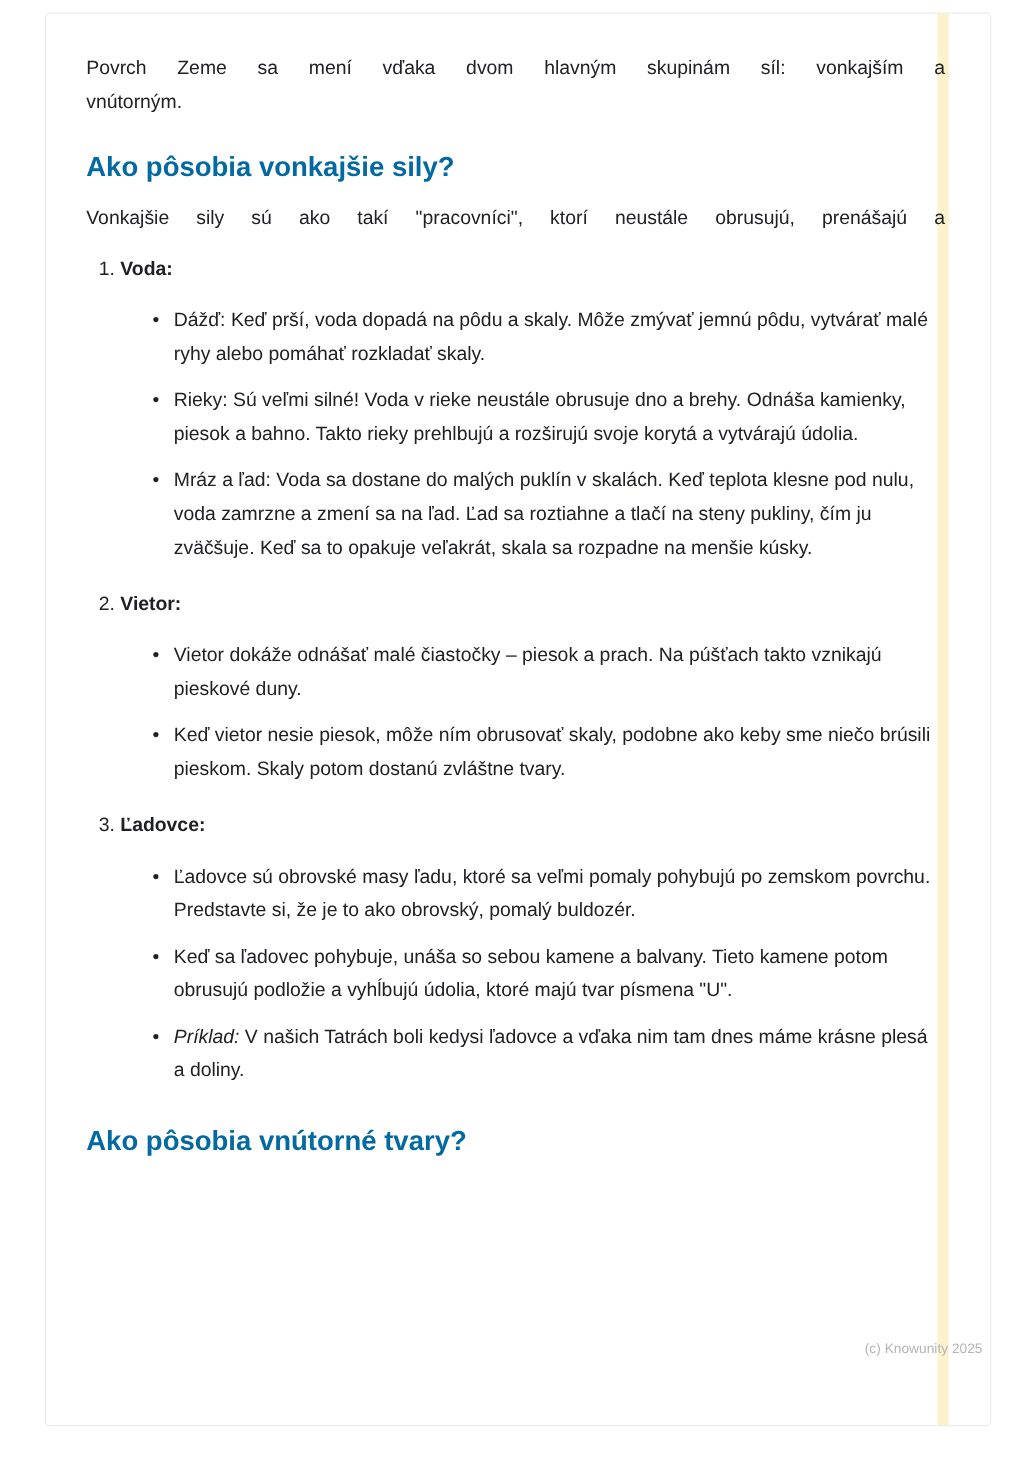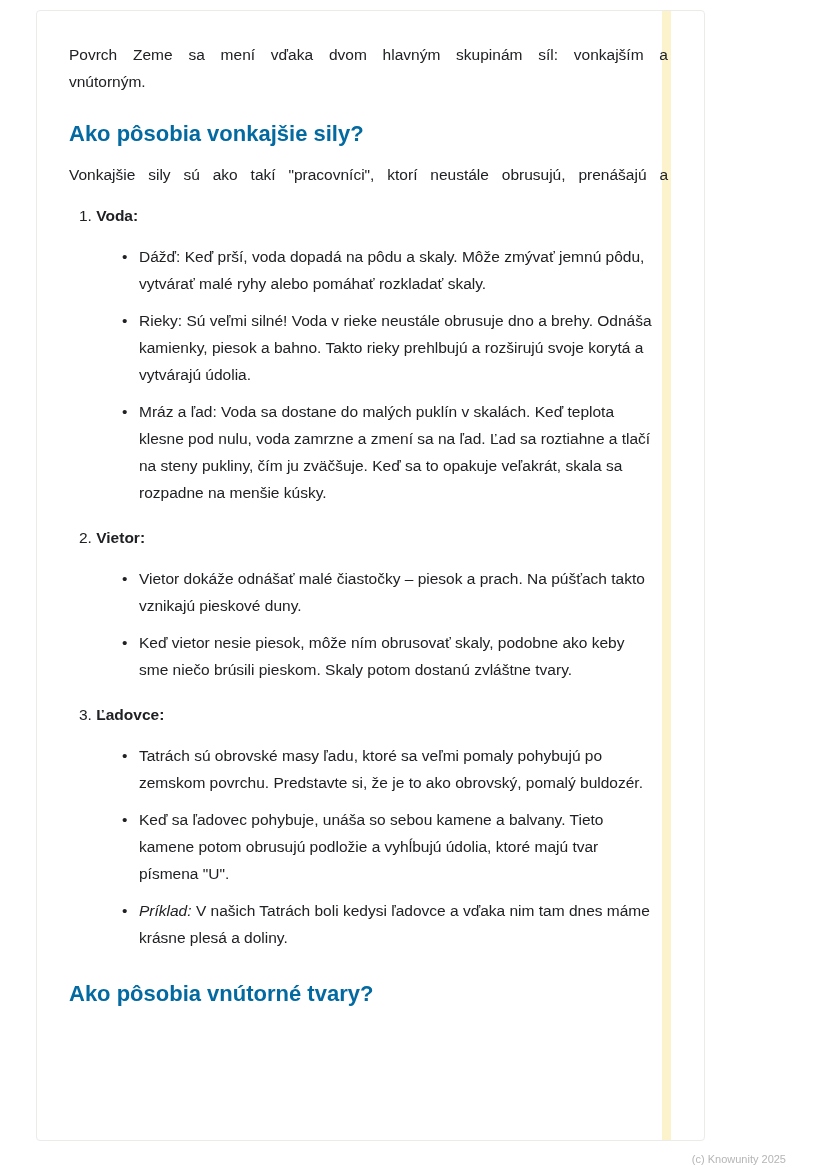--- a/index.html
+++ b/index.html
@@ -9,21 +9,21 @@
     height: 1171px;
     position: relative;
     background: #ffffff;
     font-family: "Liberation Sans", sans-serif;
     color: #202124;
   }
   .card {
     position: absolute;
     left: 36px;
     top: 10px;
-    width: 669px;
+    width: 757px;
     height: 1131px;
     background: #ffffff;
     border: 1px solid #ebebe8;
     border-radius: 4px;
     overflow: hidden;
   }
   .strip {
     position: absolute;
     top: 0;
     bottom: 0;
@@ -90,21 +90,21 @@
     position: absolute;
     left: -17px;
     top: 1px;
     font-size: 11px;
     color: #202124;
   }
   ul.circle em { font-style: italic; }
   li em.example-label { font-style: italic; }
   .watermark {
     position: absolute;
-    top: 1152px;
+    top: 1072px;
     right: 42px;
     font-size: 11px;
     line-height: 14px;
     color: #b5b5b5;
     z-index: 2;
   }
 </style>
 </head>
 <body>
 
@@ -162,21 +162,21 @@
         </ul>
       </li>
 
       <li>
         <div class="li-head">
           <span class="num">3.</span>
           <strong class="term">Ľadovce:</strong>
         </div>
         <ul class="bullets">
           <li>
-            <span>Tatrách sú obrovské masy ľadu, ktoré sa veľmi pomaly pohybujú po zemskom povrchu. Predstavte si, že je to ako obrovský, pomalý buldozér.</span>
+            <span>Ľadovce sú obrovské masy ľadu, ktoré sa veľmi pomaly pohybujú po zemskom povrchu. Predstavte si, že je to ako obrovský, pomalý buldozér.</span>
           </li>
           <li>
             <span>Keď sa ľadovec pohybuje, unáša so sebou kamene a balvany. Tieto kamene potom obrusujú podložie a vyhĺbujú údolia, ktoré majú tvar písmena "U".</span>
           </li>
           <li>
             <em class="example-label">Príklad:</em>
             <span>V našich Tatrách boli kedysi ľadovce a vďaka nim tam dnes máme krásne plesá a doliny.</span>
           </li>
         </ul>
       </li>

